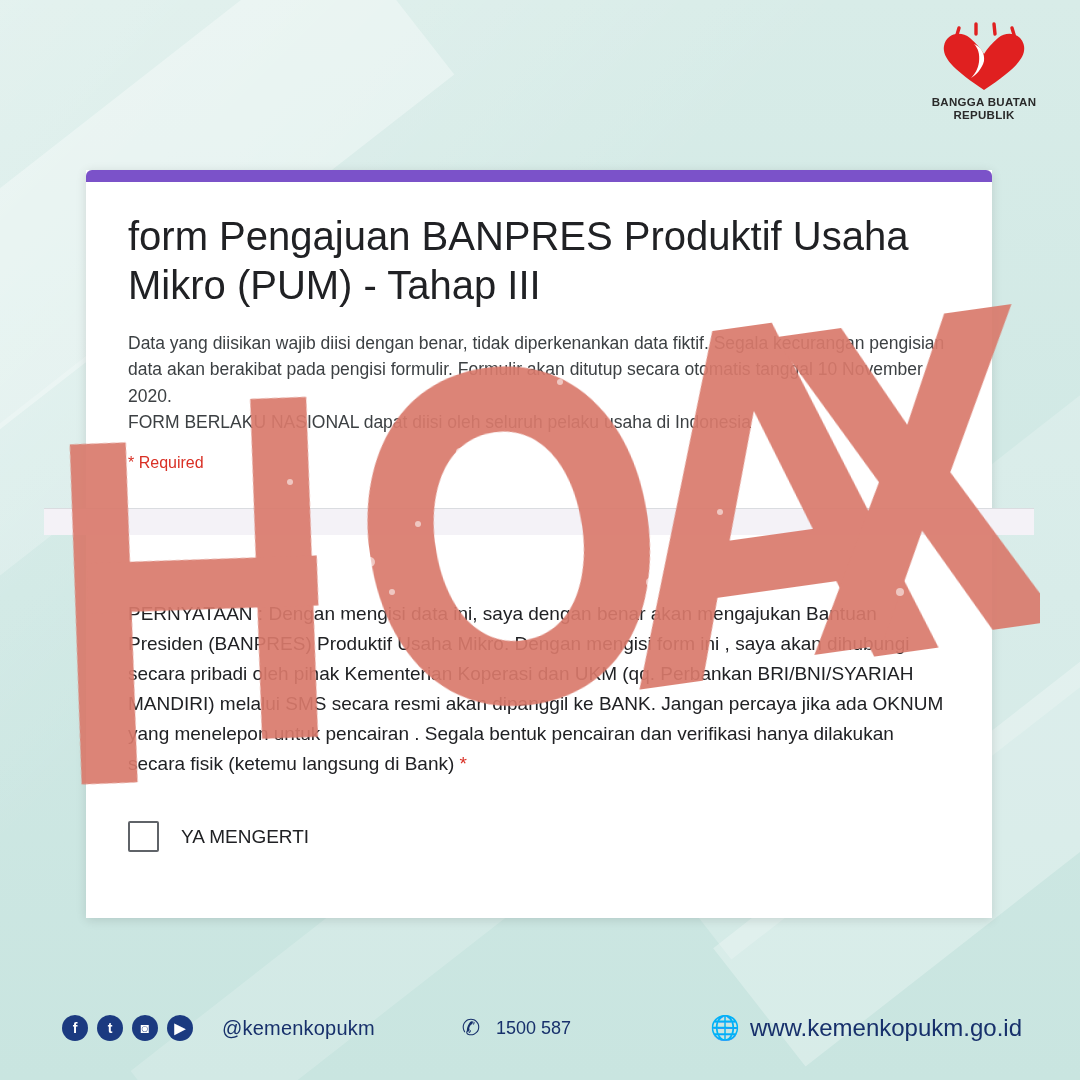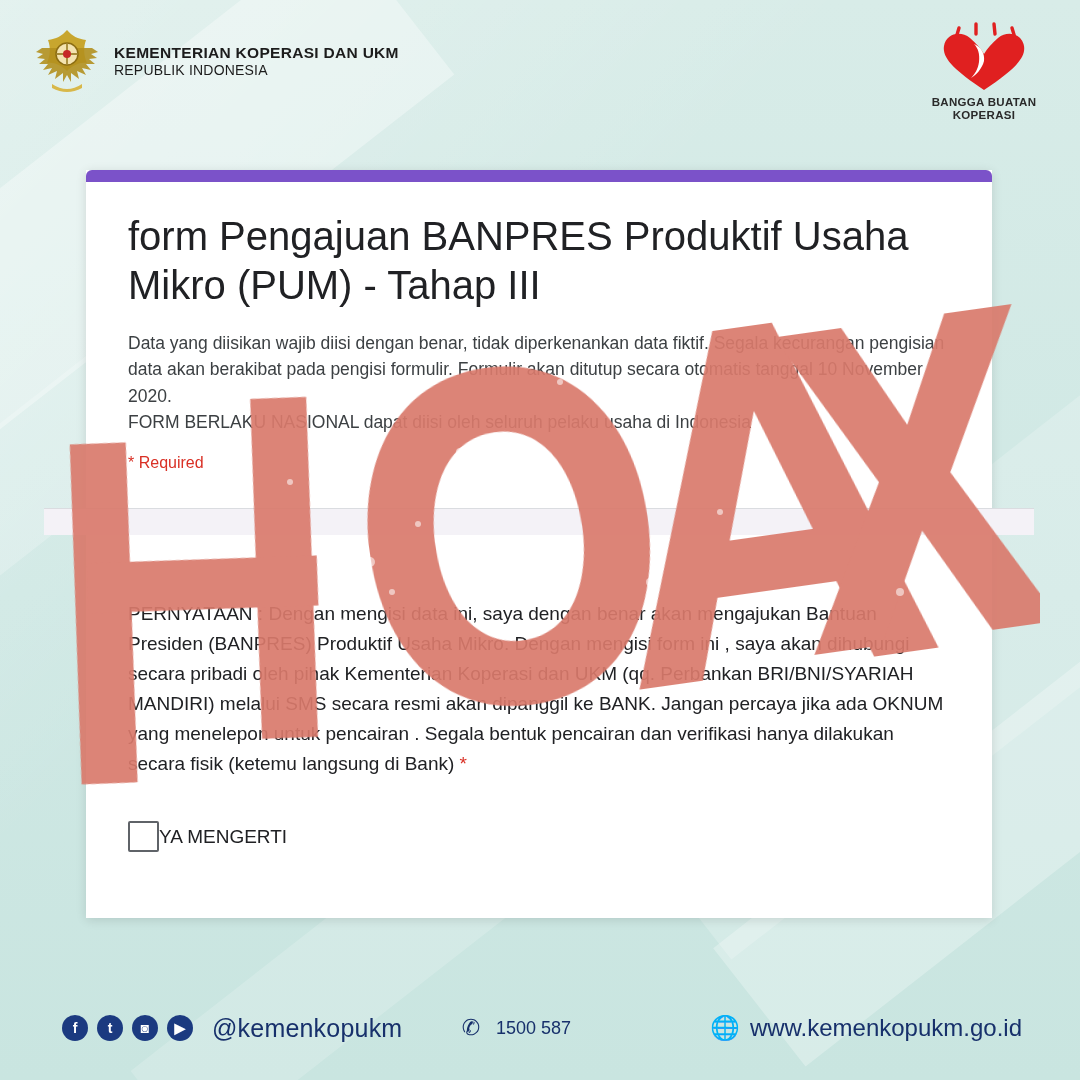--- a/index.html
+++ b/index.html
@@ -129,20 +129,21 @@
   .statement {
     font-size: 19px;
     color: #202124;
     line-height: 1.58;
     padding-top: 34px;
   }
   .statement .star { color: #d93025; }
   .checkbox-row {
     display: flex;
     align-items: center;
+    gap: 22px;
     margin-top: 42px;
     padding-bottom: 56px;
   }
   .checkbox {
     width: 27px;
     height: 27px;
     border: 2px solid #5f6368;
     border-radius: 2px;
     background: #fff;
     flex: 0 0 auto;
@@ -189,23 +190,23 @@
     display: flex;
     align-items: center;
     justify-content: center;
     font-size: 14px;
     font-weight: bold;
   }
   .social-ico.tw { background: #1b3a80; }
   .social-ico.ig { background: #1b3a80; }
   .social-ico.yt { background: #1b3a80; }
   .handle {
-    font-size: 25px;
-    color: #17306b;
-    margin-left: 10px;
+    font-size: 20px;
+    color: #17306b;
+    margin-left: 20px;
     letter-spacing: 0.2px;
     text-align: right;
   }
   .footer-phone {
     position: absolute;
     left: 458px;
     display: flex;
     align-items: center;
     gap: 12px;
   }
@@ -241,59 +242,37 @@
 <body>
 
 <div class="canvas">
 
   <div class="band b1"></div>
   <div class="band b2"></div>
   <div class="band b3"></div>
   <div class="band b4"></div>
   <div class="band b5"></div>
 
-  <div class="header">
-    <div class="garuda">
-      <svg viewBox="0 0 66 70" width="66" height="70" aria-hidden="true">
-        <g fill="#c8a62e">
-          <path d="M33 4 C28 10 22 13 14 14 C17 22 16 30 13 37 C20 36 27 39 33 45 C39 39 46 36 53 37 C50 30 49 22 52 14 C44 13 38 10 33 4 Z"></path>
-        </g>
-        <g fill="#b2901f">
-          <path d="M8 22 L2 26 L9 28 L3 32 L11 33 L5 38 L14 38 L9 44 L18 42 L14 49 L23 45 L21 53 L29 47 L29 56 L33 49 L37 56 L37 47 L45 53 L43 45 L52 49 L48 42 L57 44 L52 38 L61 38 L55 33 L63 32 L57 28 L64 26 L58 22 Z" opacity="0.9"></path>
-        </g>
-        <g>
-          <circle cx="33" cy="28" r="11" fill="#f3e3b0" stroke="#8c6d12" stroke-width="1.5"></circle>
-          <path d="M33 18 L33 38 M23 28 L43 28" stroke="#8c6d12" stroke-width="1.4"></path>
-          <circle cx="33" cy="28" r="4" fill="#c62828"></circle>
-        </g>
-        <path d="M18 58 Q33 68 48 58 L48 62 Q33 70 18 62 Z" fill="#d8b84a"></path>
-      </svg>
-    </div>
-    <div class="ministry-text">
-      <div class="ministry-title">KEMENTERIAN KOPERASI DAN UKM</div>
-      <div class="ministry-sub">REPUBLIK INDONESIA</div>
-    </div>
-  </div>
 
   <div class="bangga">
     <div class="bangga-mark">
       <svg viewBox="0 0 120 72" width="120" height="72" aria-hidden="true">
         <path d="M60 68 C30 48 18 36 20 24 C22 12 36 8 46 16 C52 21 57 27 60 32 C63 27 68 21 74 16 C84 8 98 12 100 24 C102 36 90 48 60 68 Z" fill="#e02020"></path>
         <path d="M50 22 C54 26 56 32 55 40 C54 47 51 52 47 56 C52 53 58 47 60 39 C61 31 57 25 50 22 Z" fill="#ffffff"></path>
         <g stroke="#e02020" stroke-width="3.4" stroke-linecap="round">
           <line x1="35" y1="6" x2="32" y2="16"></line>
           <line x1="52" y1="2" x2="52" y2="12"></line>
           <line x1="70" y1="2" x2="71" y2="12"></line>
           <line x1="88" y1="6" x2="91" y2="16"></line>
         </g>
       </svg>
     </div>
     <div class="bangga-label">
       <div>BANGGA BUATAN</div>
-      <div>KOPERASI</div>
+      <div>REPUBLIK</div>
     </div>
   </div>
 
   <div class="card">
     <div class="card-top-bar"></div>
     <div class="card-body">
       <div class="form-title">form Pengajuan BANPRES Produktif Usaha Mikro (PUM) - Tahap III</div>
       <div class="form-desc" style="white-space: pre-line;">Data yang diisikan wajib diisi dengan benar, tidak diperkenankan data fiktif. Segala kecurangan pengisian data akan berakibat pada pengisi formulir. Formulir akan ditutup secara otomatis tanggal 10 November 2020.
 FORM BERLAKU NASIONAL dapat diisi oleh seluruh pelaku usaha di Indonesia</div>
       <div class="required-note">* Required</div>

